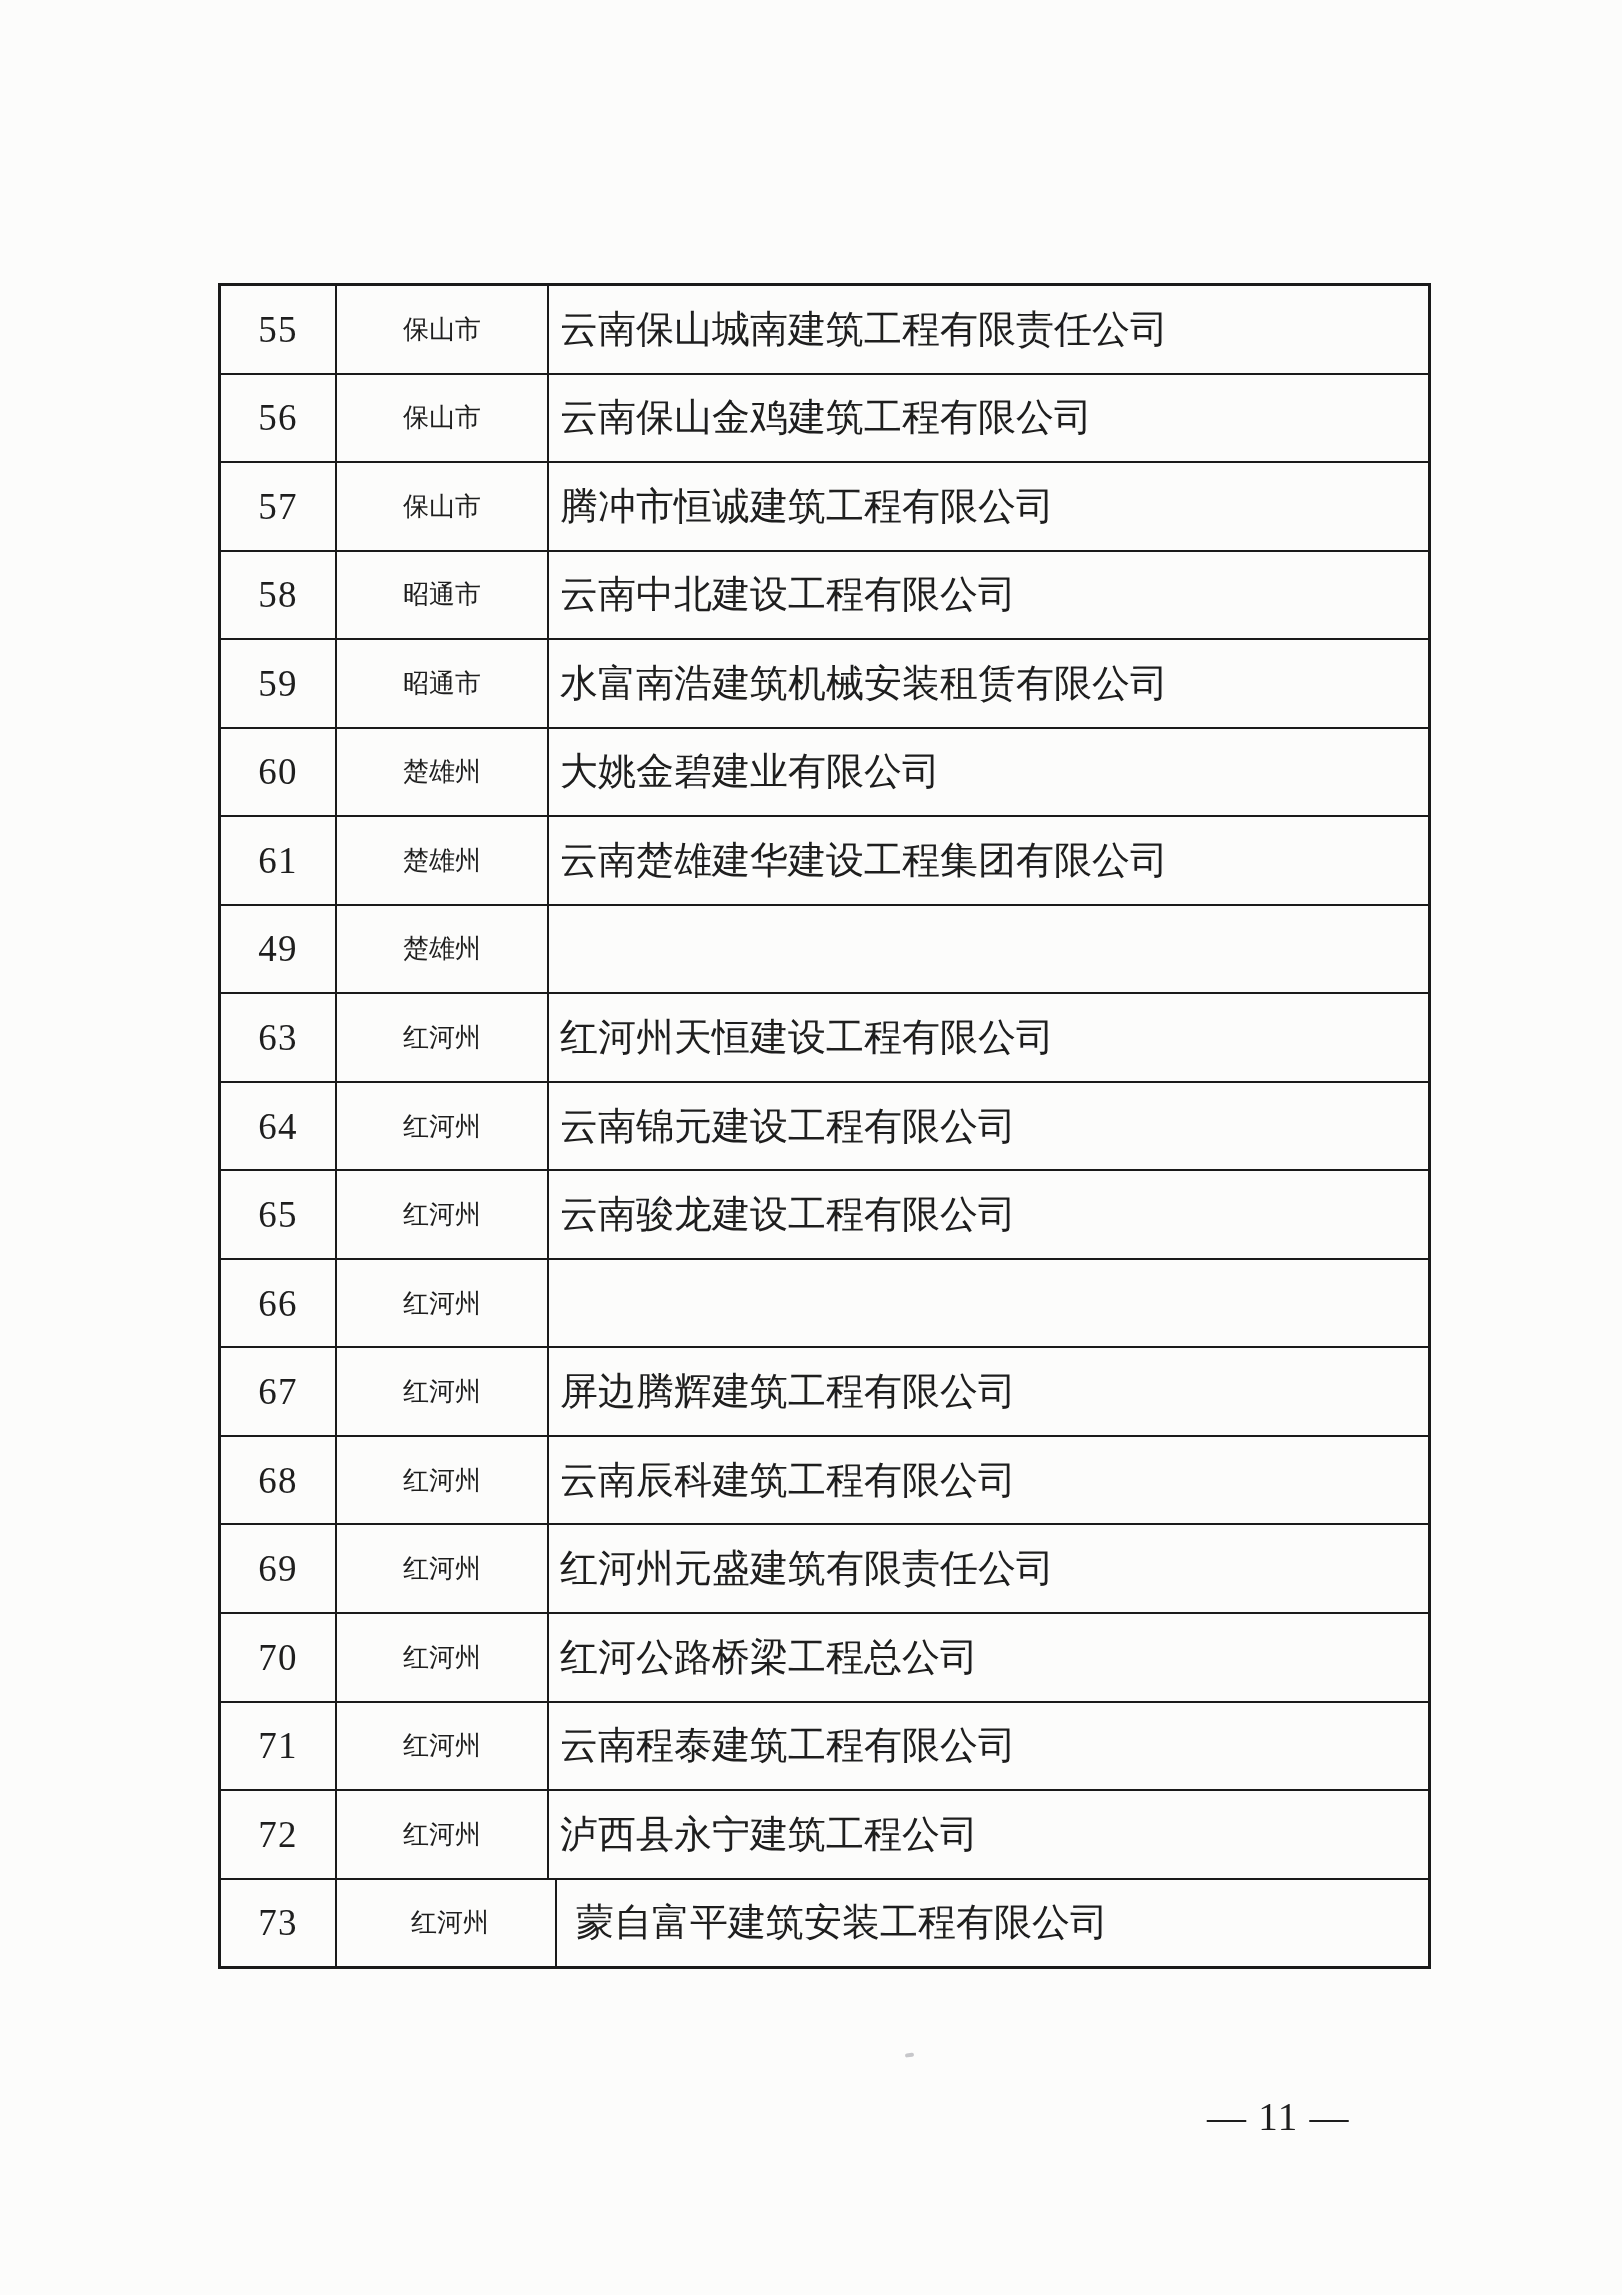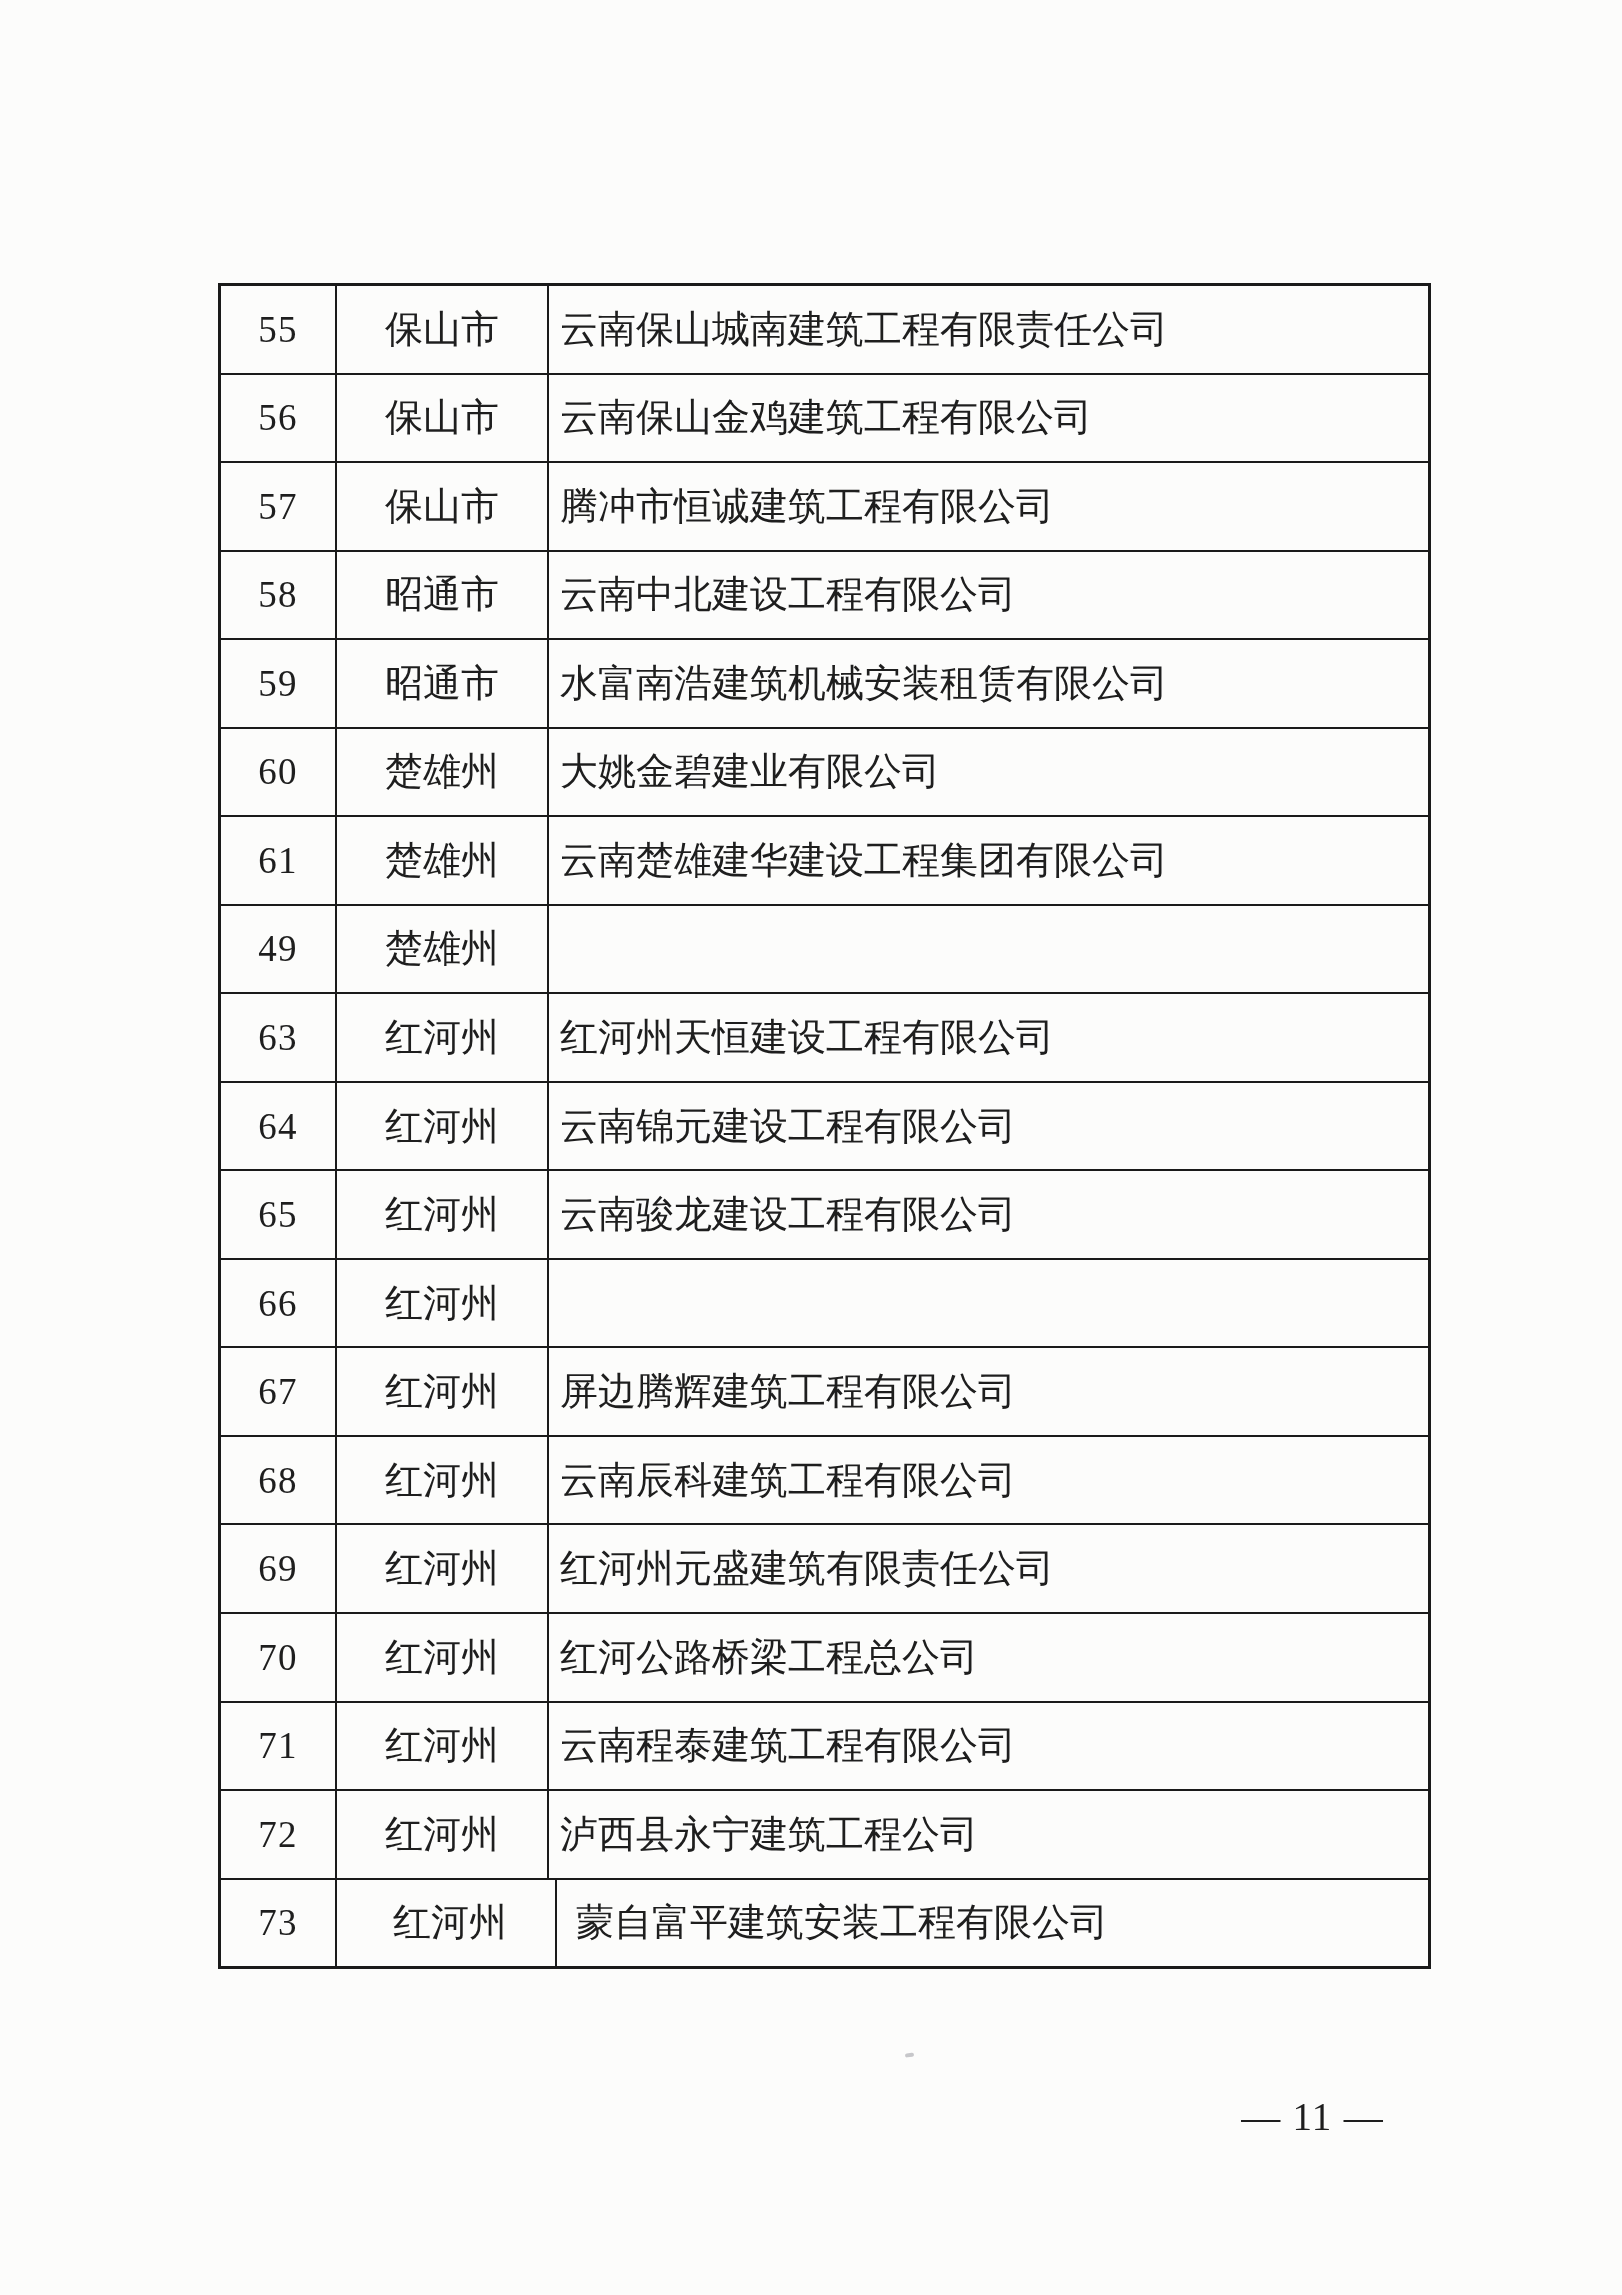--- a/index.html
+++ b/index.html
@@ -47,33 +47,33 @@
     width:116px;
     justify-content:center;
     border-right:2.6px solid var(--line);
     font-size:37px;
     letter-spacing:1.3px;
   }
   .cell-region{
     width:212px;
     justify-content:center;
     border-right:2.6px solid var(--line);
-    font-size:38px;
+    font-size:26px;
   }
   .cell-company{
     flex:1;
     padding-left:11px;
     font-size:38px;
   }
   .page-number{
     position:absolute;
     left:1207px;
     top:2097px;
     width:177px;
-    text-align:right;
+    text-align:left;
     font-size:39px;
     line-height:1;
     letter-spacing:1.3px;
     color:var(--ink);
   }
   .speck{
     position:absolute;
     left:905px;
     top:2053px;
     width:9.2px;

